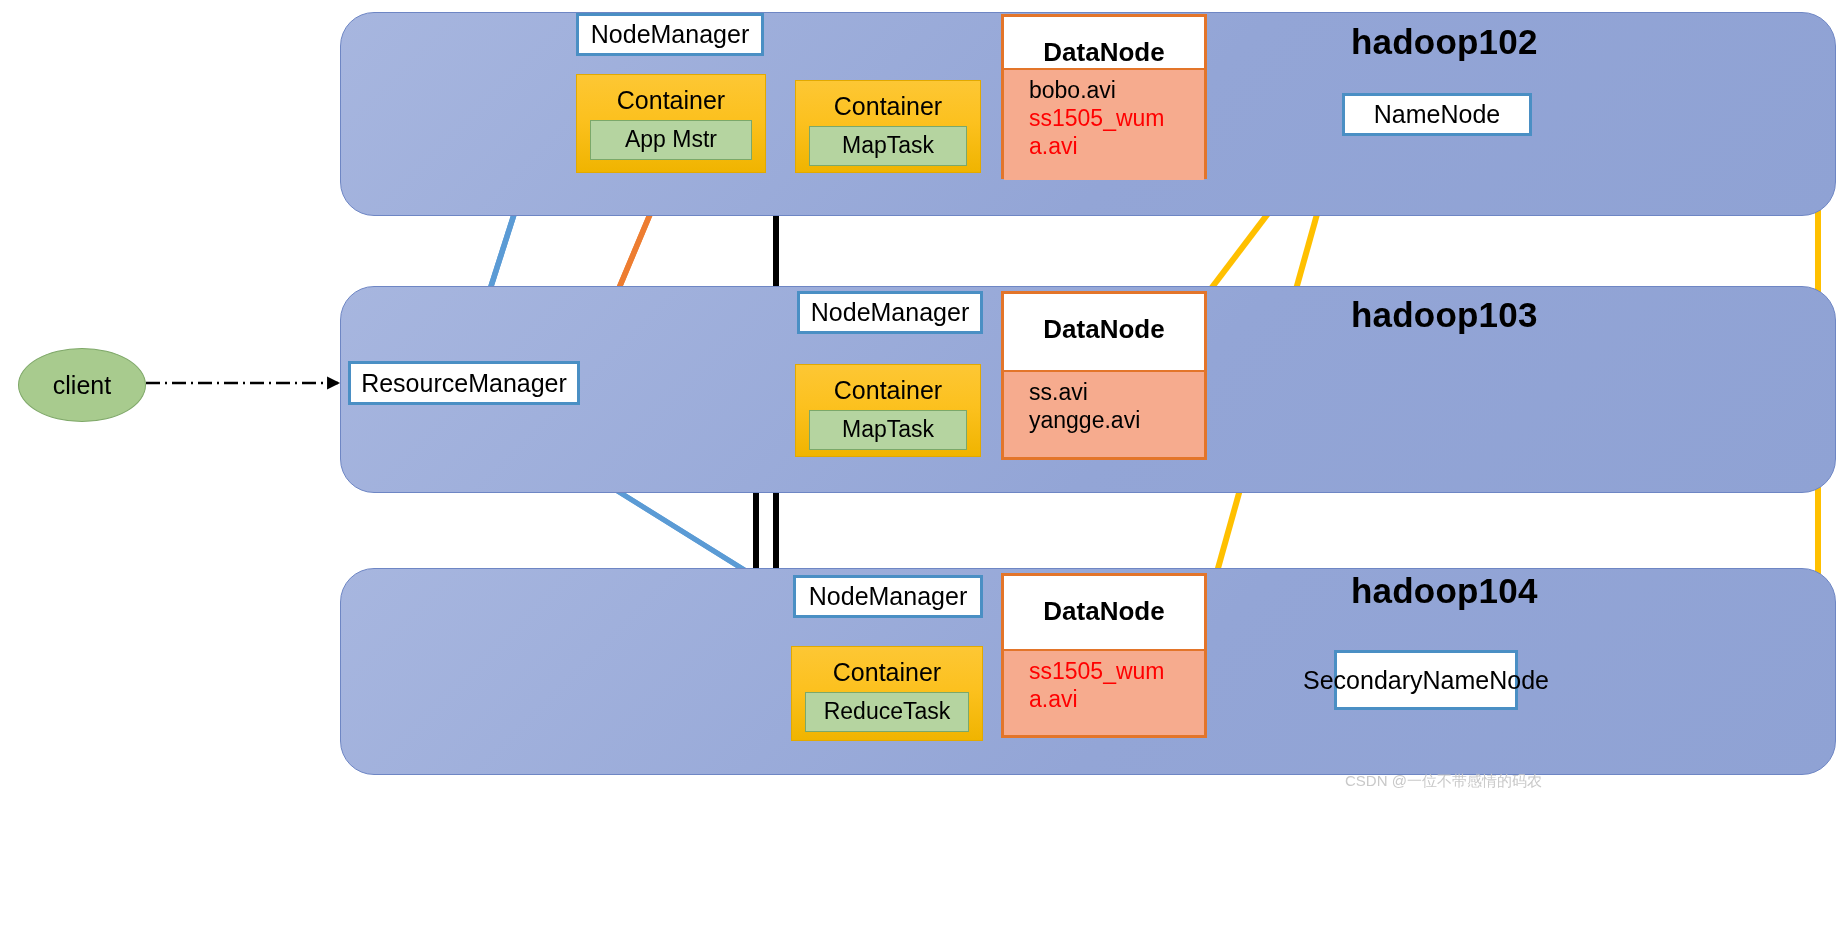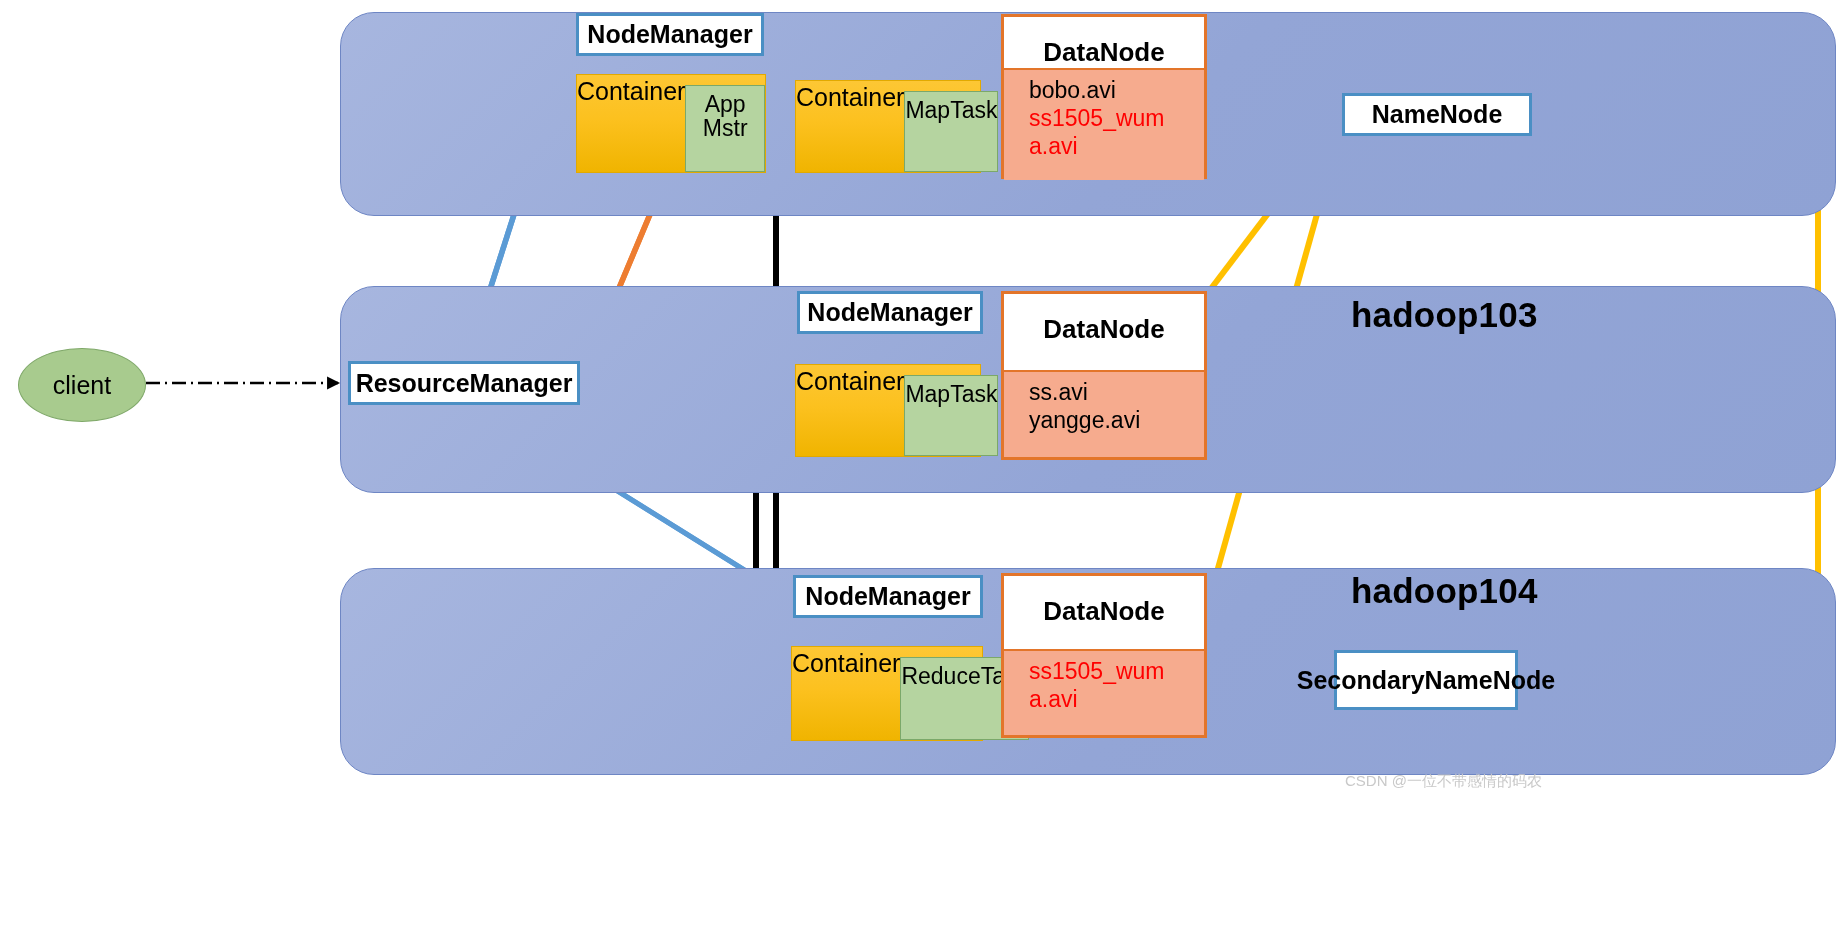--- a/index.html
+++ b/index.html
@@ -8,26 +8,26 @@
   #wires{position:absolute;left:0;top:0;width:1842px;height:939px;pointer-events:none;}
 
   .panel{position:absolute;border-radius:34px;
          background:linear-gradient(135deg,#a7b6df 0%,#93a5d6 55%,#8fa2d4 100%);
          border:1px solid #6e86c4;}
   .panel-label{position:absolute;font-weight:bold;color:#000;
                font-size:35px;letter-spacing:.2px;white-space:nowrap;}
 
   .wbox{position:absolute;background:#ffffff;border:3px solid #4a8fc4;
         display:flex;align-items:center;justify-content:center;text-align:left;
-        font-weight:bold;color:#000;box-sizing:border-box;line-height:1.08;}
+        font-weight:normal;color:#000;box-sizing:border-box;line-height:1.08;}
 
   .container-box{position:absolute;box-sizing:border-box;
         background:linear-gradient(180deg,#fdc734 0%,#fcc11f 45%,#f0b400 100%);
-        border:1px solid #e2a900;display:flex;flex-direction:row;
-        padding-top:3px;}
+        border:1px solid #e2a900;display:flex;flex-direction:column;
+        align-items:center;padding-top:12px;}
   .container-title{font-size:25px;color:#000;line-height:1.05;}
   .task-chip{margin-top:7px;width:86%;box-sizing:border-box;
         background:#b5d4a0;border:1px solid #7ba86a;text-align:center;
         font-size:23px;color:#000;padding:6px 0 8px;line-height:1.05;}
 
   .dn{position:absolute;box-sizing:border-box;border:3px solid #e3752a;
       background:#ffffff;display:flex;flex-direction:column;}
   .dn-head{flex:0 0 auto;display:flex;align-items:flex-start;justify-content:center;
       font-weight:bold;font-size:26px;color:#000;padding-top:20px;background:#fff;}
   .dn-spacer{flex:1 1 auto;background:#fff;}
@@ -126,20 +126,21 @@
     <g>
       <path d="M756,404 L756,712 L838,712" stroke="#000" stroke-width="6" fill="none" marker-end="url(#ah-black-s)"></path>
     </g>
   </svg>
 
   <div class="client" style="left:18px;top:348px;width:126px;height:72px;justify-content:center;">
     <span>client</span>
   </div>
 
   <div class="panel" style="left:340px;top:12px;width:1494px;height:202px;"></div>
+  <div class="panel-label" style="left:1351px;top:22px;">hadoop102</div>
 
   <div class="wbox" style="left:576px;top:13px;width:188px;height:43px;font-size:25px;">
     <span>NodeManager</span>
   </div>
 
   <div class="container-box" style="left:576px;top:74px;width:190px;height:99px;">
     <div class="container-title">Container</div>
     <div class="task-chip">App Mstr</div>
   </div>
 

